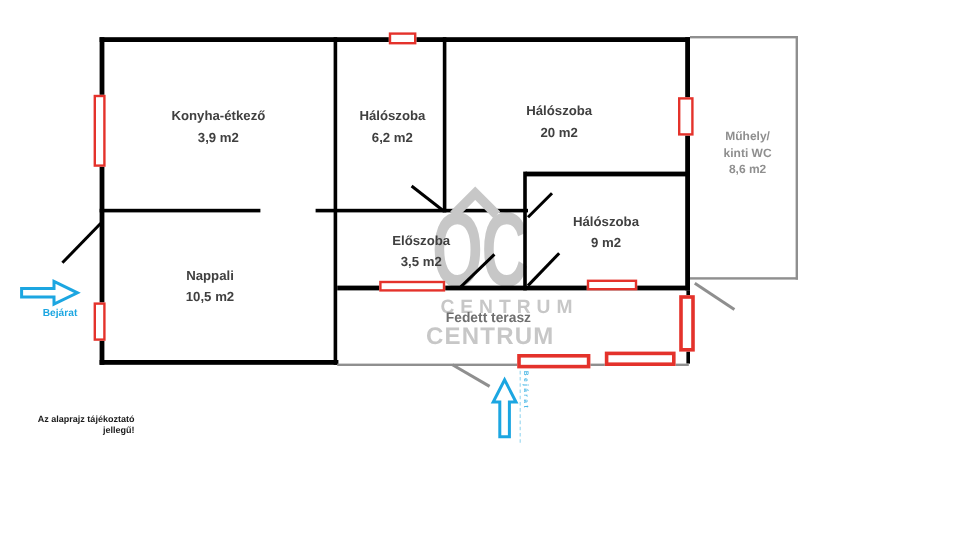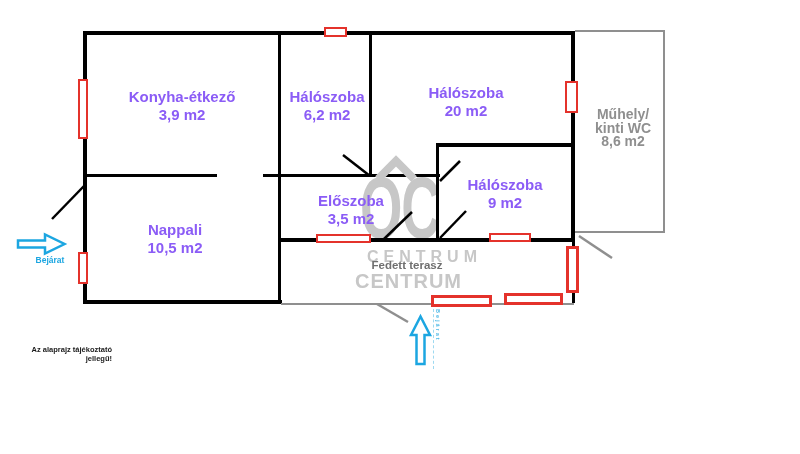--- a/index.html
+++ b/index.html
@@ -2,24 +2,24 @@
 <html><head>
 <meta charset="utf-8">
 <style>
   html,body{margin:0;padding:0;background:#ffffff;}
   #plan{position:relative;width:800px;height:454px;background:#ffffff;overflow:hidden;
         font-family:"Liberation Sans","DejaVu Sans",sans-serif;}
   .wall{position:absolute;background:#000000;z-index:2;}
   .out{position:absolute;background:#8f8f8f;z-index:2;}
   .win{position:absolute;background:#ffffff;border:2px solid #e4322b;box-sizing:border-box;z-index:3;}
   .win.big{border-width:3px;}
-  .room-label{position:absolute;z-index:6;text-align:center;font-weight:bold;color:#8b5cf6;
-              font-size:15px;line-height:18px;white-space:nowrap;}
+  .room-label{position:absolute;z-index:6;text-align:center;font-weight:bold;color:#404040;
+              font-size:11px;line-height:18px;white-space:nowrap;}
   .room-label span{display:block;}
-  .gray-label{color:#8f8f8f;font-size:14px;line-height:13.5px;font-weight:bold;}
+  .gray-label{color:#8f8f8f;font-size:10px;line-height:13.5px;font-weight:bold;}
   .terasz-label{color:#6f6f6f;font-size:11.5px;line-height:14px;}
   .blue-label{position:absolute;z-index:6;color:#1ca6e1;font-weight:bold;font-size:8.5px;text-align:center;}
   .note{position:absolute;z-index:6;color:#1a1a1a;font-weight:bold;font-size:7.5px;line-height:9px;text-align:center;}
   .wm{position:absolute;z-index:1;color:#c7c7c7;font-weight:bold;white-space:nowrap;}
   #wm-oc{left:360px;top:164px;font-size:88px;line-height:1;letter-spacing:-2px;
          transform:scaleX(0.62);transform-origin:left top;}
   #wm-otthon{left:367px;top:248px;font-size:16px;letter-spacing:5px;}
   #wm-centrum{left:355px;top:270px;font-size:20px;letter-spacing:1px;}
   #overlay{position:absolute;left:0;top:0;z-index:4;}
   #bejarat-vert{position:absolute;left:433px;top:309px;height:60px;z-index:6;

